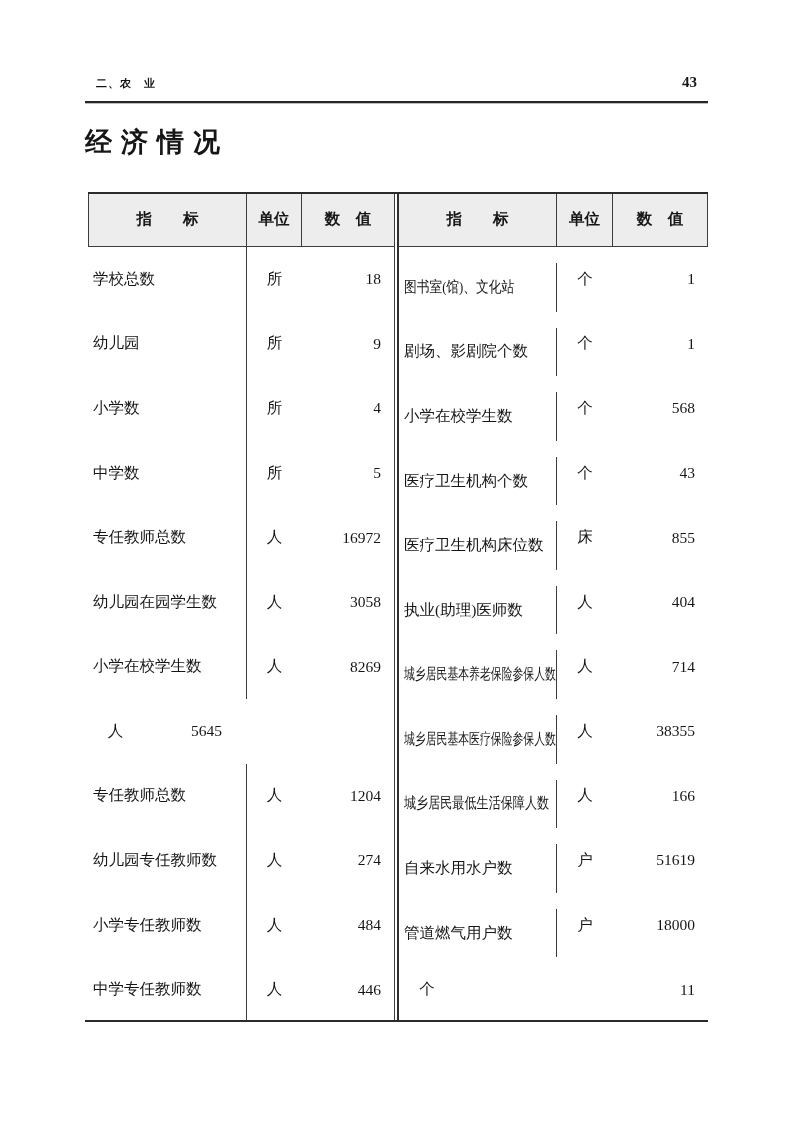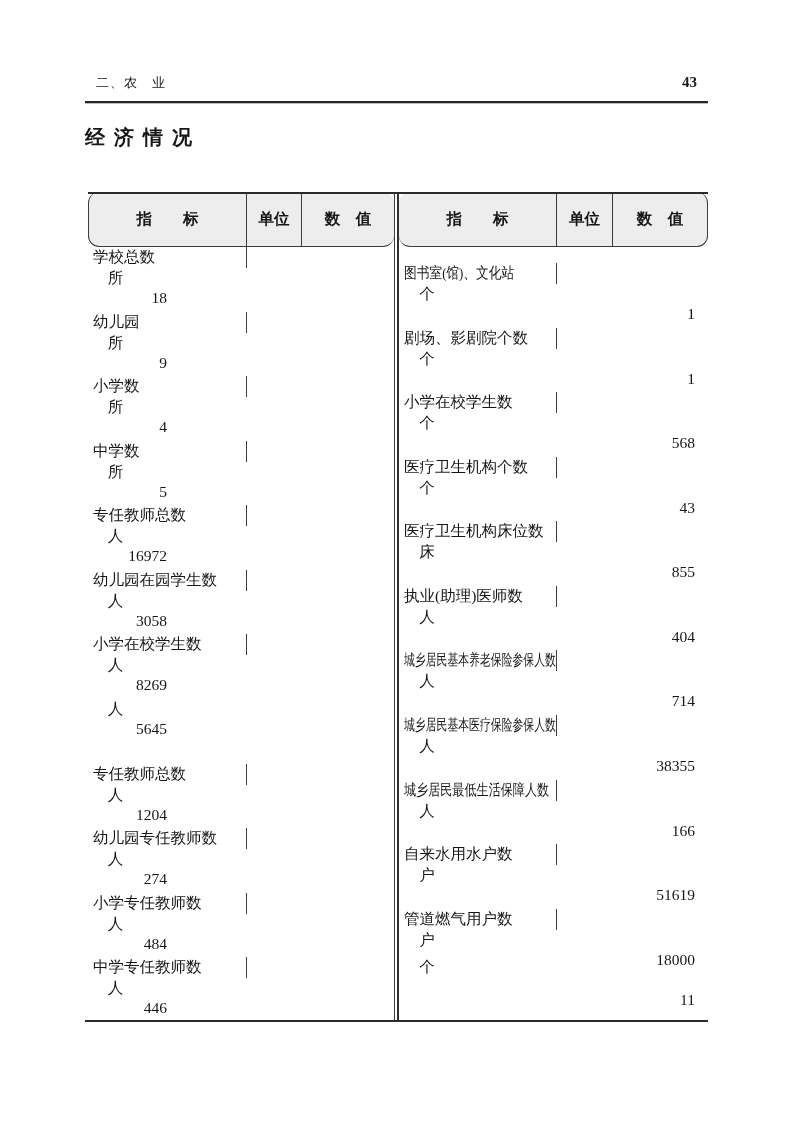--- a/index.html
+++ b/index.html
@@ -9,62 +9,62 @@
     background:#fff;
     font-family:"Liberation Serif","DejaVu Serif",serif;
     color:#161616;
     overflow:hidden;
   }
   
   .running-head{
     position:absolute;left:85px;top:74px;width:623px;
     display:flex;justify-content:space-between;align-items:baseline;
   }
-  .running-head .rh-left{font-size:13px;font-weight:normal;letter-spacing:1px;padding-left:11px;}
+  .running-head .rh-left{font-size:11px;font-weight:bold;letter-spacing:1px;padding-left:11px;}
   .running-head .rh-page{font-size:15px;font-weight:bold;padding-right:11px;}
   .head-rule{
     position:absolute;left:85px;top:101px;width:623px;height:2px;background:#262626;
     border-bottom:1px solid #bdbdbd;
   }
   
   .page-title{
     position:absolute;left:85px;top:124px;
-    font-size:20px;font-weight:bold;letter-spacing:9px;
+    font-size:27px;font-weight:bold;letter-spacing:9px;
   }
   
   .stat-table{
     position:absolute;left:85px;top:192px;width:623px;height:830px;
   }
   .top-rule{position:absolute;left:3px;right:0;top:0;height:2px;background:#2b2b2b;z-index:3;}
   .bottom-rule{position:absolute;left:0;right:0;bottom:0;height:2px;background:#2b2b2b;z-index:3;}
   .cols{display:flex;height:100%;padding-left:3px;box-sizing:border-box;}
   .half{box-sizing:border-box;}
   .half.left{width:307px;border-right:1px solid #3d3d3d;}
   .mid-gap{width:2px;background:#fff;}
   .mid-divider{width:2px;background:#2f2f2f;}
   .half.right{width:309px;}
   .thead{
     display:flex;height:55px;box-sizing:border-box;
-    background:#ededed;border-bottom:1px solid #3d3d3d;border-radius:11px;
+    background:#ededed;border-bottom:1px solid #3d3d3d;
   }
   .half.left .thead{border-left:1px solid #3d3d3d;}
   .half.right .thead{border-right:1px solid #3d3d3d;}
   .hc{
     display:flex;align-items:center;justify-content:center;
     box-sizing:border-box;height:100%;
     font-size:15.5px;font-weight:bold;white-space:nowrap;
   }
   .half.left  .hc.ind{width:158px;border-right:1px solid #3d3d3d;}
   .half.left  .hc.unit{width:55px;border-right:1px solid #3d3d3d;}
   .half.left  .hc.val{width:92px;}
   .half.right .hc.ind{width:158px;border-right:1px solid #3d3d3d;}
   .half.right .hc.unit{width:56px;border-right:1px solid #3d3d3d;}
   .half.right .hc.val{flex:1;}
   .tbody{}
-  .row{display:flex;height:64.58px;flex-direction:column;}
+  .row{display:flex;height:64.58px;}
   .c{display:flex;align-items:center;box-sizing:border-box;font-size:15.5px;overflow:visible;}
   .c .t{white-space:nowrap;display:inline-block;}
   .half.left  .c.ind{width:159px;border-right:1px solid #3d3d3d;padding-left:5px;}
   .half.left  .c.unit{width:55px;justify-content:center;}
   .half.left  .c.val{width:92px;justify-content:flex-end;padding-right:13px;}
   .half.right .c.ind{width:158px;border-right:1px solid #3d3d3d;padding-left:5px;margin-top:16px;}
   .half.right .c.unit{width:56px;justify-content:center;}
   .half.right .c.val{flex:1;justify-content:flex-end;padding-right:13px;}
   .c.ind.indent{padding-left:22px;}
   .t.c82{transform:scaleX(0.82);transform-origin:0 50%;}

